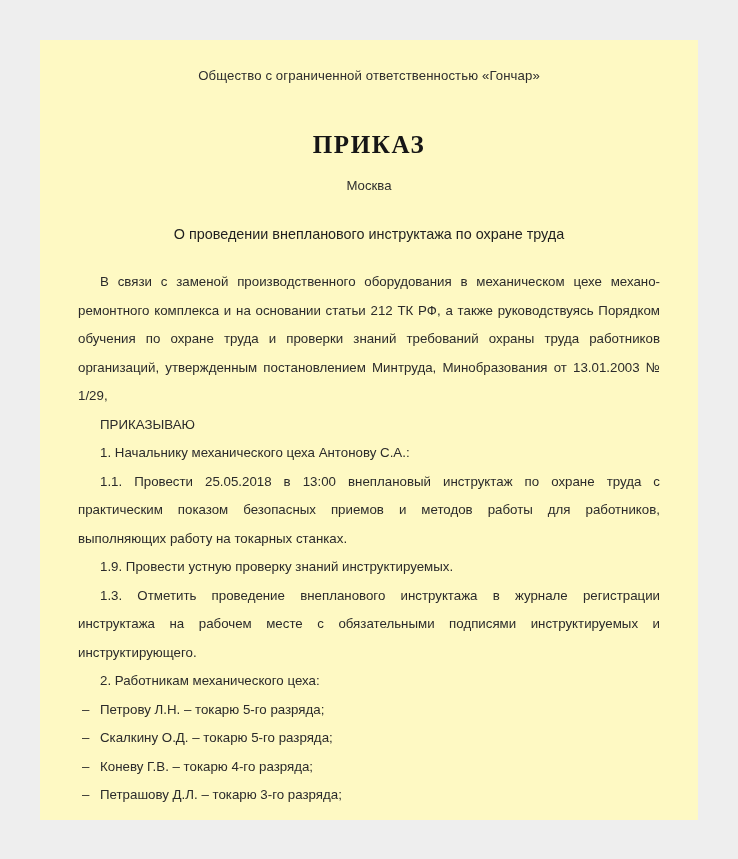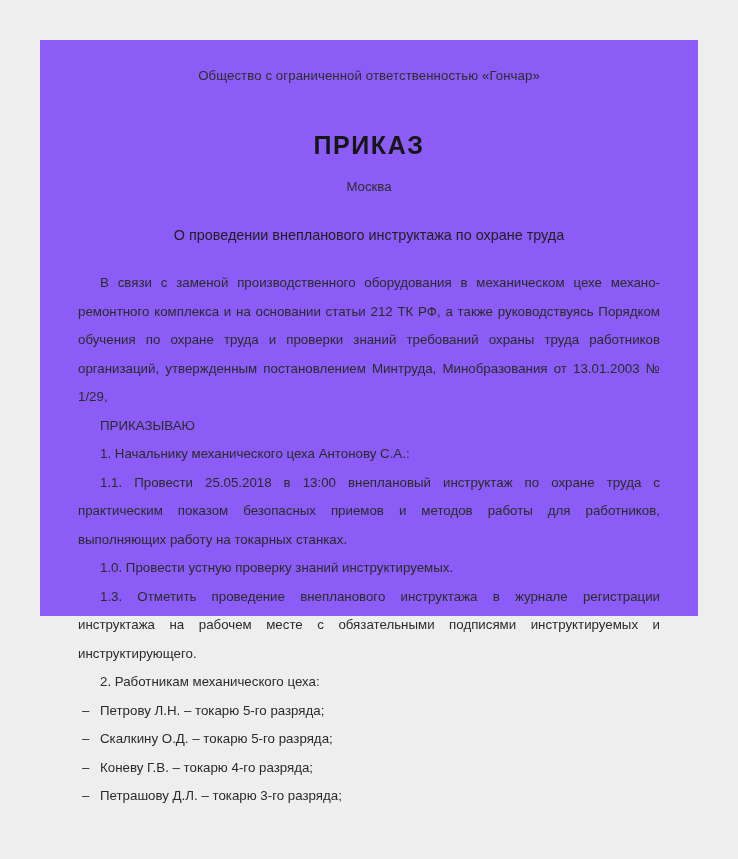--- a/index.html
+++ b/index.html
@@ -14,22 +14,22 @@
     font-family: "Liberation Sans", sans-serif;
     color: #2b2b2b;
     overflow: hidden;
   }
 
   #page {
     position: absolute;
     left: 40px;
     top: 40px;
     width: 658px;
-    height: 576px;
-    background: #8b5cf6;
+    height: 780px;
+    background: #fef9c3;
     box-sizing: border-box;
     padding: 0;
   }
 
   .doc-body {
     position: absolute;
     left: 38px;
     top: 0;
     width: 582px;
   }
@@ -41,21 +41,21 @@
     font-size: 13.2px;
     letter-spacing: 0.1px;
     color: #2e2e2e;
   }
   .org-name { margin-top: 28px; }
   .org-short { margin-top: 23px; }
 
   
   .doc-title {
     text-align: center;
-    font-family: Liberation Sans, sans-serif;
+    font-family: Liberation Serif, serif;
     font-weight: bold;
     font-size: 25px;
     letter-spacing: 1.6px;
     margin-top: 48px;
     color: #161616;
   }
 
   
   .meta-row {
     display: flex;
@@ -134,21 +134,21 @@
     <div class="doc-subject">О проведении внепланового инструктажа по охране труда</div>
 
     <p class="para first indent">В связи с заменой производственного оборудования в механическом цехе механо-ремонтного комплекса и на основании статьи 212 ТК РФ, а также руководствуясь Порядком обучения по охране труда и проверки знаний требований охраны труда работников организаций, утвержденным постановлением Минтруда, Минобразования от 13.01.2003 № 1/29,</p>
 
     <p class="para indent nojust">ПРИКАЗЫВАЮ</p>
 
     <p class="para indent nojust">1. Начальнику механического цеха Антонову С.А.:</p>
 
     <p class="para indent">1.1. Провести 25.05.2018 в 13:00 внеплановый инструктаж по охране труда с практическим показом безопасных приемов и методов работы для работников, выполняющих работу на токарных станках.</p>
 
-    <p class="para indent nojust">1.0. Провести устную проверку знаний инструктируемых.</p>
+    <p class="para indent nojust">1.9. Провести устную проверку знаний инструктируемых.</p>
 
     <p class="para indent">1.3. Отметить проведение внепланового инструктажа в журнале регистрации инструктажа на рабочем месте с обязательными подписями инструктируемых и инструктирующего.</p>
 
     <p class="para indent nojust">2. Работникам механического цеха:</p>
 
     <ul class="dash-list">
       <li class="dash-item">
         <span class="dash-mark">–</span>
         <span class="dash-text">Петрову Л.Н. – токарю 5-го разряда;</span>
       </li>

